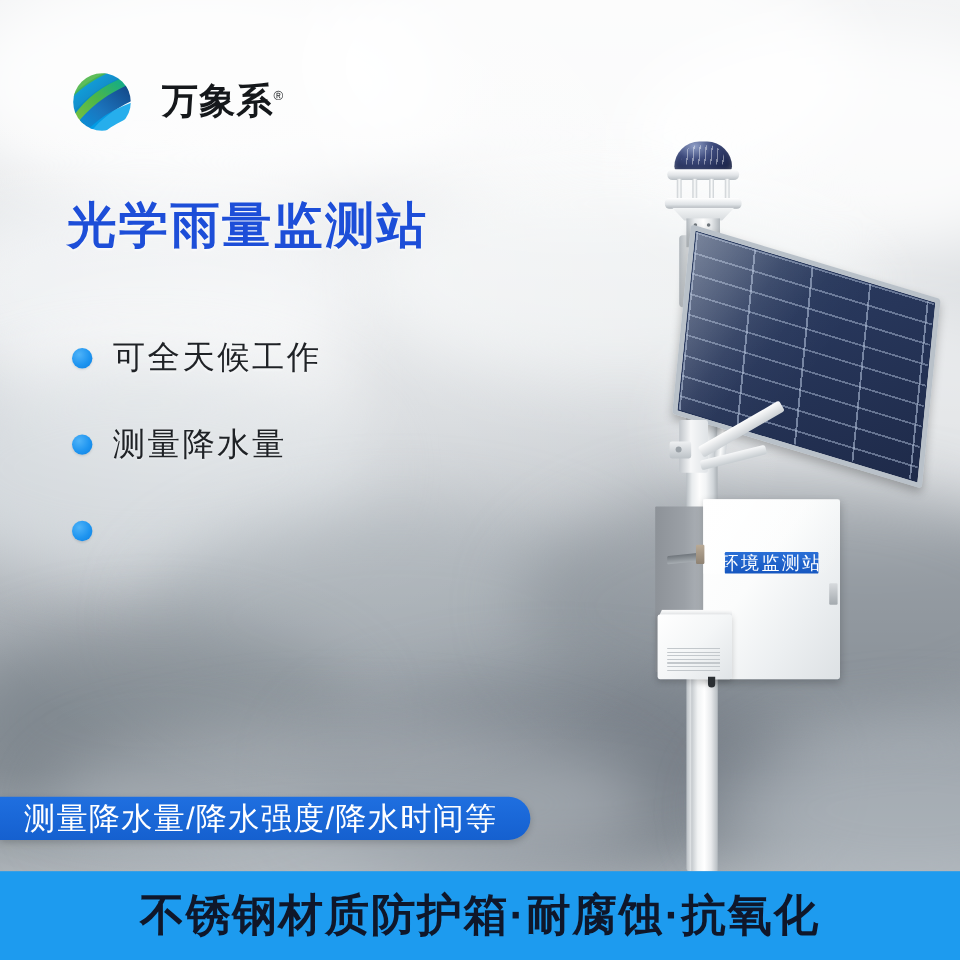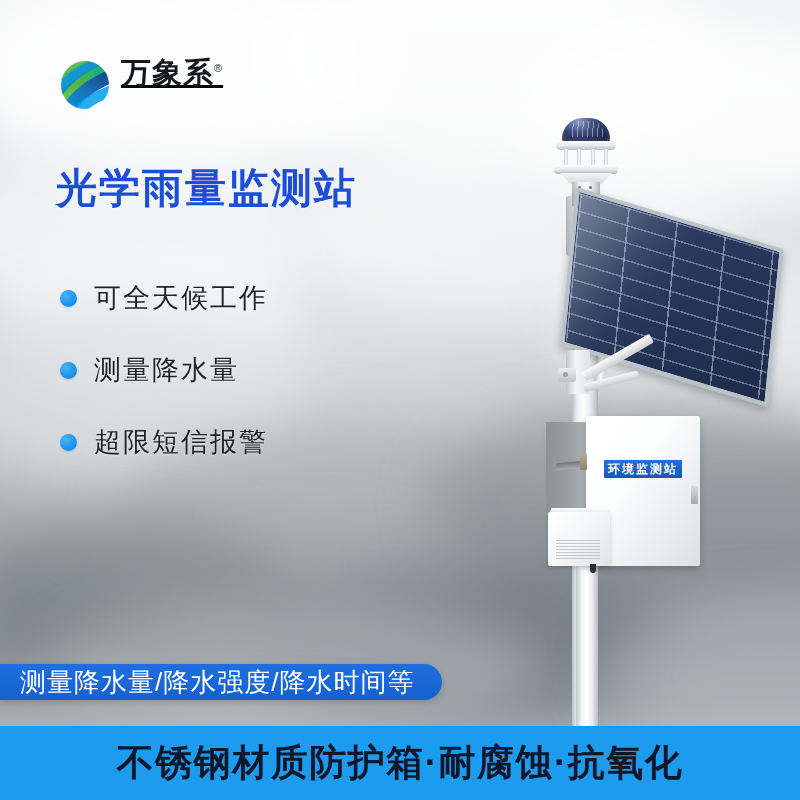--- a/index.html
+++ b/index.html
@@ -35,21 +35,21 @@
   .c9{left:-40px;top:520px;width:340px;height:160px;background:rgba(112,120,128,.55);}
   .c10{left:250px;top:560px;width:420px;height:170px;background:rgba(100,108,117,.5);}
   .c11{left:560px;top:250px;width:330px;height:200px;background:rgba(255,255,255,.45);}
   .c12{left:40px;top:600px;width:500px;height:140px;background:rgba(190,196,202,.5);}
   .c13{left:600px;top:600px;width:320px;height:150px;background:rgba(180,187,194,.55);}
   .c14{left:0px;top:250px;width:300px;height:140px;background:rgba(255,255,255,.5);}
   .vignette{position:absolute;inset:0;
     background:radial-gradient(ellipse at 35% 30%, rgba(255,255,255,.35) 0%, rgba(255,255,255,0) 55%);}
 
   
-  .logo-row{position:absolute;left:58px;top:58px;display:flex;align-items:flex-start;gap:9px;text-decoration:underline;}
+  .logo-row{position:absolute;left:58px;top:58px;display:flex;align-items:center;gap:23px;}
   .logo-mark{width:54px;height:54px;position:relative;flex:none;}
   .logo-text{font-size:30px;font-weight:bold;color:#15181b;letter-spacing:1px;
     font-family:"Liberation Sans","DejaVu Sans",sans-serif;position:relative;
     line-height:1;}
   .reg{font-size:11px;vertical-align:super;font-weight:normal;color:#2a2d30;}
 
   .headline{position:absolute;left:56px;top:166px;
     font-size:41px;font-weight:bold;color:#1d4ed8;letter-spacing:2px;
     text-shadow:0 1px 2px rgba(255,255,255,.6);line-height:1.1;white-space:nowrap;}
 
@@ -148,21 +148,21 @@
     background:linear-gradient(180deg,#6f757b,#a7adb2);border-radius:1px;
     transform:skewY(-6deg);}
   .cab-front{position:absolute;left:40px;top:0;width:114px;height:150px;
     background:linear-gradient(125deg,#ffffff 0%,#fbfcfc 40%,#eceff1 70%,#dde1e4 100%);
     border-radius:2px;box-shadow:0 3px 7px rgba(0,0,0,.2);}
   .cab-gloss{position:absolute;left:40px;top:0;width:114px;height:62px;
     background:linear-gradient(120deg, rgba(255,255,255,.85) 0%, rgba(255,255,255,.2) 55%, rgba(255,255,255,0) 100%);}
   .cab-label{position:absolute;left:58px;top:44px;width:78px;height:18px;
     background:linear-gradient(180deg,#2a6fd6,#1657c0);display:flex;align-items:center;
     justify-content:center;border-radius:1px;}
-  .cab-label-text{color:#fff;font-size:12px;letter-spacing:2px;font-weight:bold;white-space:nowrap;}
+  .cab-label-text{color:#fff;font-size:15px;letter-spacing:2px;font-weight:normal;white-space:nowrap;}
   .hinge{position:absolute;width:7px;height:16px;background:linear-gradient(180deg,#b9aa96,#8e8273);border-radius:1px;}
   .latch{position:absolute;left:145px;top:70px;width:7px;height:18px;
     background:linear-gradient(180deg,#d7dadd,#a4aaaf);border-radius:1px;}
   .subbox{position:absolute;left:2px;top:96px;width:62px;height:54px;
     background:linear-gradient(135deg,#ffffff 0%,#f4f6f7 50%,#e0e4e7 100%);
     border-radius:2px;box-shadow:0 2px 5px rgba(0,0,0,.18);}
   .subbox-top{position:absolute;left:2px;top:92px;width:62px;height:8px;
     background:linear-gradient(180deg,#fdfdfd,#dfe3e6);
     clip-path:polygon(6% 0,100% 0,100% 100%,0 100%);}
   .grille{position:absolute;left:10px;top:124px;width:44px;height:20px;
@@ -292,21 +292,20 @@
     <div class="feature">
       <span class="dot"></span>
       <span class="feature-label">可全天候工作</span>
     </div>
     <div class="feature">
       <span class="dot"></span>
       <span class="feature-label">测量降水量</span>
     </div>
     <div class="feature">
       <span class="dot"></span>
-      <span class="feature-label">超限短信报警</span>
     </div>
   </div>
 
   <div class="pill">
     <span class="pill-text">测量降水量/降水强度/降水时间等</span>
   </div>
 
   <div class="banner">
     <span class="banner-text">不锈钢材质防护箱·耐腐蚀·抗氧化</span>
   </div>

